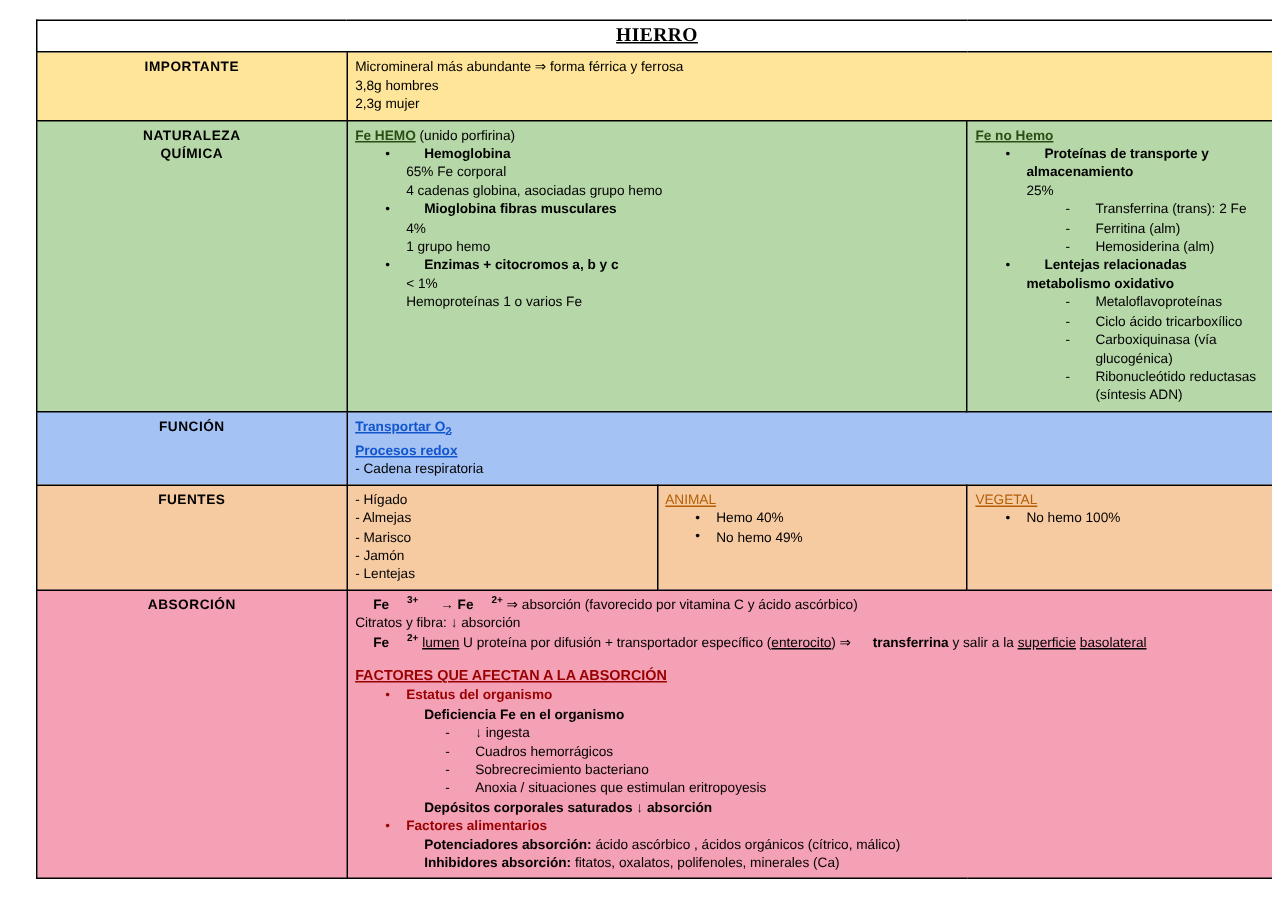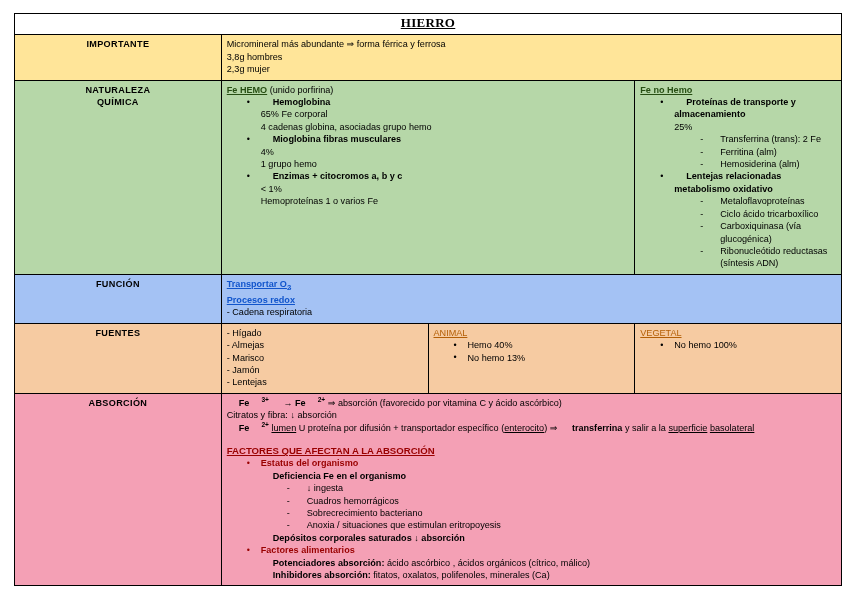--- a/index.html
+++ b/index.html
@@ -13,21 +13,21 @@
     font-family: "Liberation Sans", sans-serif;
     color: #000000;
     overflow: hidden;
   }
   .page {
     position: relative;
     width: 848px;
     height: 600px;
     background: #ffffff;
     box-sizing: border-box;
-    padding: 13px 10px 10px 14px;
+    padding: 13px 10px 10px 24px;
   }
   table.sheet {
     width: 828px;
     border-collapse: collapse;
     table-layout: fixed;
   }
   table.sheet td {
     border: 1.3px solid #000000;
     vertical-align: top;
     padding: 3px 5px 4px 5px;
@@ -223,21 +223,21 @@
         <span class="plain-line">- Hígado</span>
         <span class="plain-line">- Almejas</span>
         <span class="plain-line">- Marisco</span>
         <span class="plain-line">- Jamón</span>
         <span class="plain-line">- Lentejas</span>
       </td>
       <td class="bg-orange" style="width:250px;">
         <span class="plain-line hdr-orange">ANIMAL</span>
         <ul class="bul">
           <li>Hemo 40%</li>
-          <li>No hemo 13%</li>
+          <li>No hemo 49%</li>
         </ul>
       </td>
       <td class="bg-orange">
         <span class="plain-line hdr-orange">VEGETAL</span>
         <ul class="bul">
           <li>No hemo 100%</li>
         </ul>
       </td>
     </tr>
 

